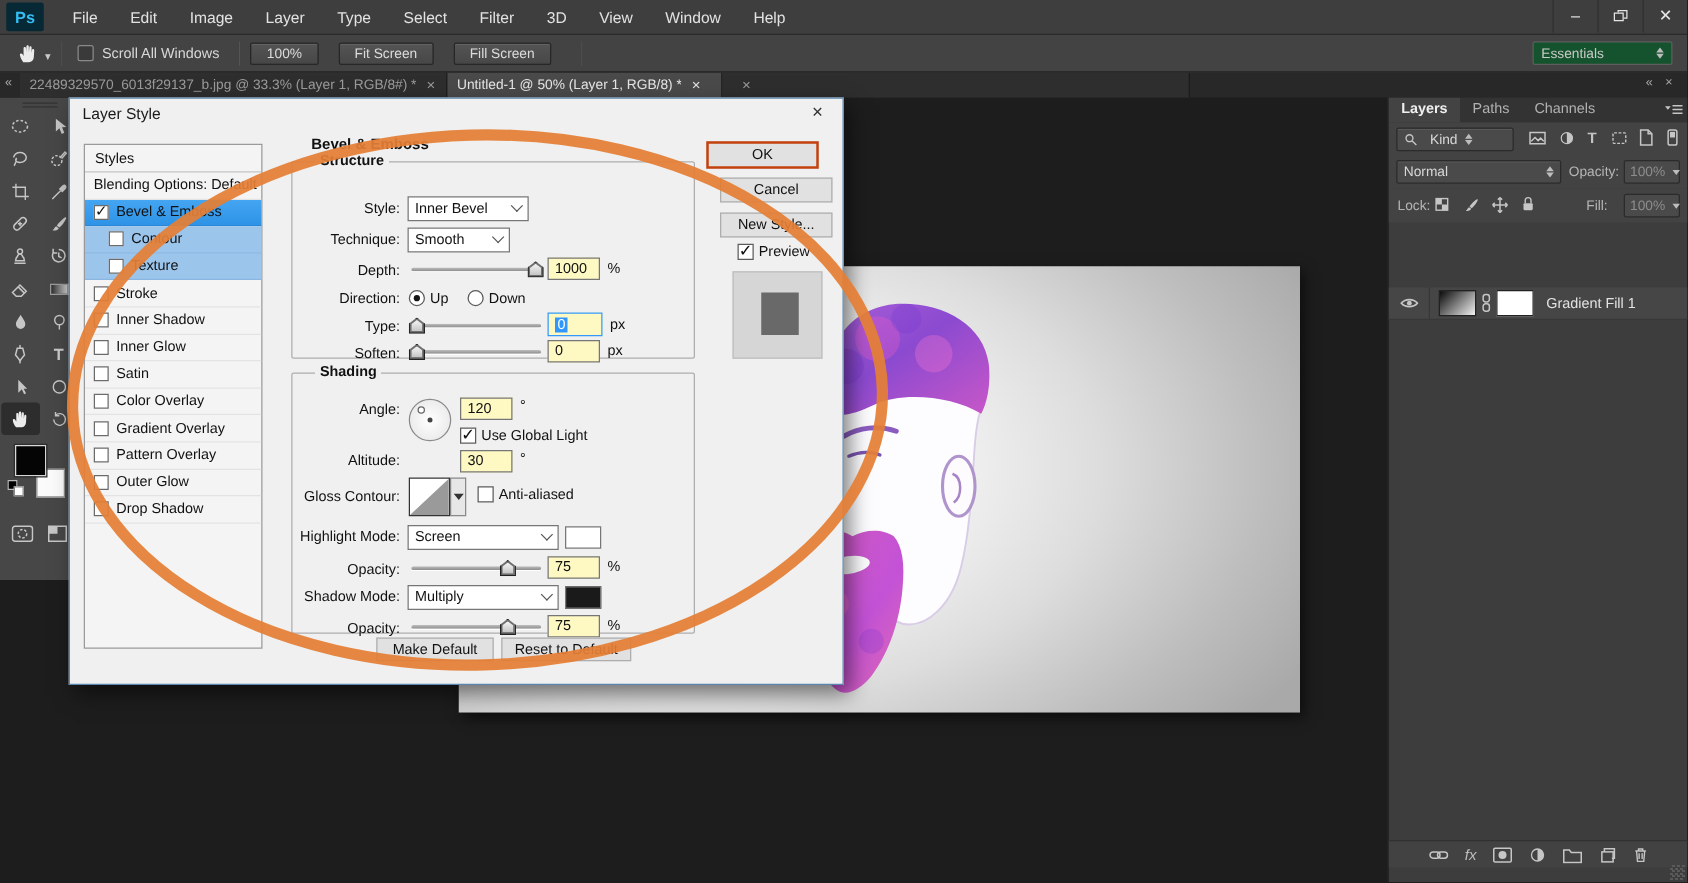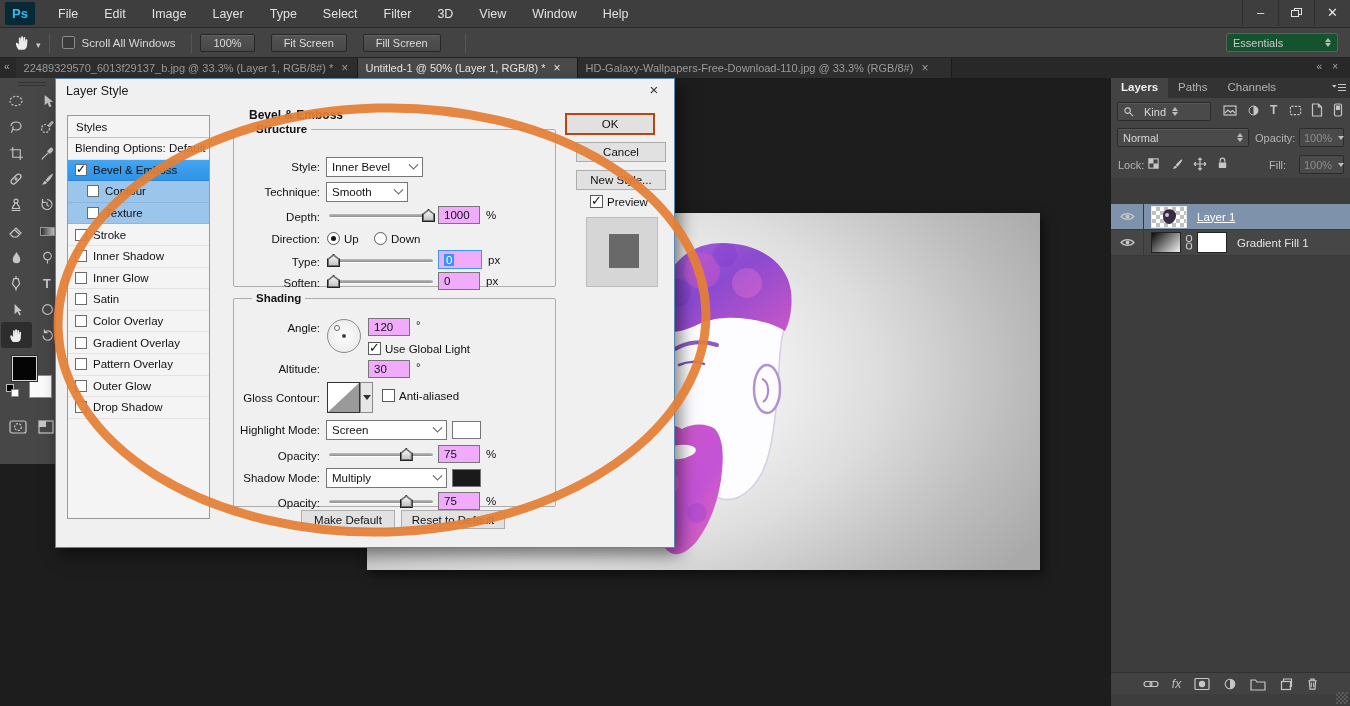--- a/index.html
+++ b/index.html
@@ -88,21 +88,21 @@
   .srow{height:21.6px;display:flex;align-items:center;padding-left:7px;border-bottom:1px solid #e3e3e3;white-space:nowrap;overflow:hidden;}
   .srow.sel{background:linear-gradient(#44a5f2,#2e93e6);border-bottom-color:#2b88d8;}
   .srow.sub{background:#9cc5ec;border-bottom-color:#8ab6e2;padding-left:19px;}
   .cbx{width:12px;height:12px;background:#fff;border:1px solid #6b6b6b;margin-right:6px;flex:none;position:relative;}
   .cbx.on::after{content:"✓";position:absolute;left:0px;top:-3px;font-size:12px;color:#111;}
   .grp{position:absolute;border:1px solid #adadad;border-radius:2px;}
   .grp legend{font-weight:bold;font-size:11.5px;margin-left:18px;padding:0 4px;}
   .flabel{position:absolute;text-align:right;width:86px;left:0;}
   .wsel{position:absolute;background:#fff;border:1px solid #767676;display:flex;align-items:center;padding:0 5px;font-size:11.5px;}
   .wsel .chev{margin-left:auto;width:7px;height:7px;border-right:1.6px solid #555;border-bottom:1.6px solid #555;transform:rotate(45deg) translate(-2px,-2px);}
-  .vbox{position:absolute;background:#f0abfc;border:1px solid #767676;font-size:11.5px;display:flex;align-items:center;padding-left:5px;}
+  .vbox{position:absolute;background:#fef9c3;border:1px solid #767676;font-size:11.5px;display:flex;align-items:center;padding-left:5px;}
   .vbox.focus{border:1px solid #3399ff;}
   .vbox.focus .selected-text{background:#3297fd;color:#fff;padding:0 2px;}
   .slider{position:absolute;height:14px;}
   .slider .track{position:absolute;left:0;right:0;top:5px;height:4px;background:linear-gradient(#bdbdbd,#8d8d8d);border-bottom:1px solid #fdfdfd;border-radius:2px;}
   .slider .thumb{position:absolute;top:0;width:13px;height:13px;clip-path:polygon(50% 0,100% 38%,100% 100%,0 100%,0 38%);background:#6f6f6f;}
   .slider .thumb::after{content:"";position:absolute;inset:1px;clip-path:polygon(50% 0,100% 38%,100% 100%,0 100%,0 38%);background:linear-gradient(#f6f6f6,#c4c4c4);}
   .radio{position:absolute;width:13px;height:13px;border:1px solid #5a5a5a;border-radius:50%;background:#fff;}
   .radio.on::after{content:"";position:absolute;inset:3px;border-radius:50%;background:#151515;}
   .wcbx{position:absolute;width:13px;height:13px;border:1px solid #5a5a5a;background:#fff;}
   .wcbx.on::after{content:"✓";position:absolute;left:0;top:-3px;font-size:13px;color:#111;}
@@ -179,21 +179,20 @@
     <span class="collapse-gly">«</span>
     <div class="doc-tab inactive" style="width:342px">
       <span class="ttl">22489329570_6013f29137_b.jpg @ 33.3% (Layer 1, RGB/8#) *</span>
         <span class="tab-x">×</span>
     </div>
     <div class="doc-tab active" style="width:220px">
       <span class="ttl">Untitled-1 @ 50% (Layer 1, RGB/8) *</span>
         <span class="tab-x">×</span>
     </div>
     <div class="doc-tab inactive" style="width:374px">
-      <span class="ttl">HD-Galaxy-Wallpapers-Free-Download-110.jpg @ 33.3% (RGB/8#)</span>
         <span class="tab-x">×</span>
     </div>
     <span class="collapse-gly" style="margin-left:auto">«</span>
     <span class="collapse-gly" style="margin-right:6px">×</span>
   </div>
 
   <div id="toolbar" class="abs">
     <div class="grip"></div>
     <div class="tool-grid">
       <div class="tool">
@@ -450,35 +449,20 @@
         </span>
       <span class="plabel" style="position:absolute;left:158px;top:8px">Fill:</span>
       <div class="pvalbox" style="position:absolute;left:188px;top:4px;width:45px;height:19px">
         <span>100%</span>
         <span class="dcaret">
             <i class="dn"></i>
           </span>
       </div>
     </div>
 
-    <div class="layer-row selected" style="top:126px">
-      <div class="eye-cell">
-          <svg class="ic" width="15" height="11" viewBox="0 0 14 10">
-            <path d="M1 5 C4 1.5 10 1.5 13 5 C10 8.5 4 8.5 1 5 Z"></path>
-            <circle class="fil" cx="7" cy="5" r="1.8"></circle>
-          </svg>
-        </div>
-      <div class="thumb checker" style="width:36px;height:22px;margin-left:7px;border:1px solid #e8e8e8;position:relative">
-        <svg width="34" height="20" viewBox="0 0 34 20" style="position:absolute;left:0;top:0">
-            <path d="M14 3 C19 1 24 4 24 8 C24 12 21 17 17 17 C13 17 11 13 11 9 C11 6 12 4 14 3 Z" fill="#3a2a44"></path>
-            <circle cx="15" cy="8" r="2" fill="#cfc3d8"></circle>
-          </svg>
-      </div>
-      <span class="lname" style="color:#fff;text-decoration:underline">Layer 1</span>
-    </div>
     <div class="layer-row" style="top:152px">
       <div class="eye-cell">
           <svg class="ic" width="15" height="11" viewBox="0 0 14 10">
             <path d="M1 5 C4 1.5 10 1.5 13 5 C10 8.5 4 8.5 1 5 Z"></path>
             <circle class="fil" cx="7" cy="5" r="1.8"></circle>
           </svg>
         </div>
       <div class="thumb" style="width:30px;height:21px;margin-left:7px;background:linear-gradient(135deg,#0a0a0a,#f2f2f2)"></div>
       <span style="margin-left:3px">
           <svg class="ic" width="10" height="17" viewBox="0 0 10 16">

